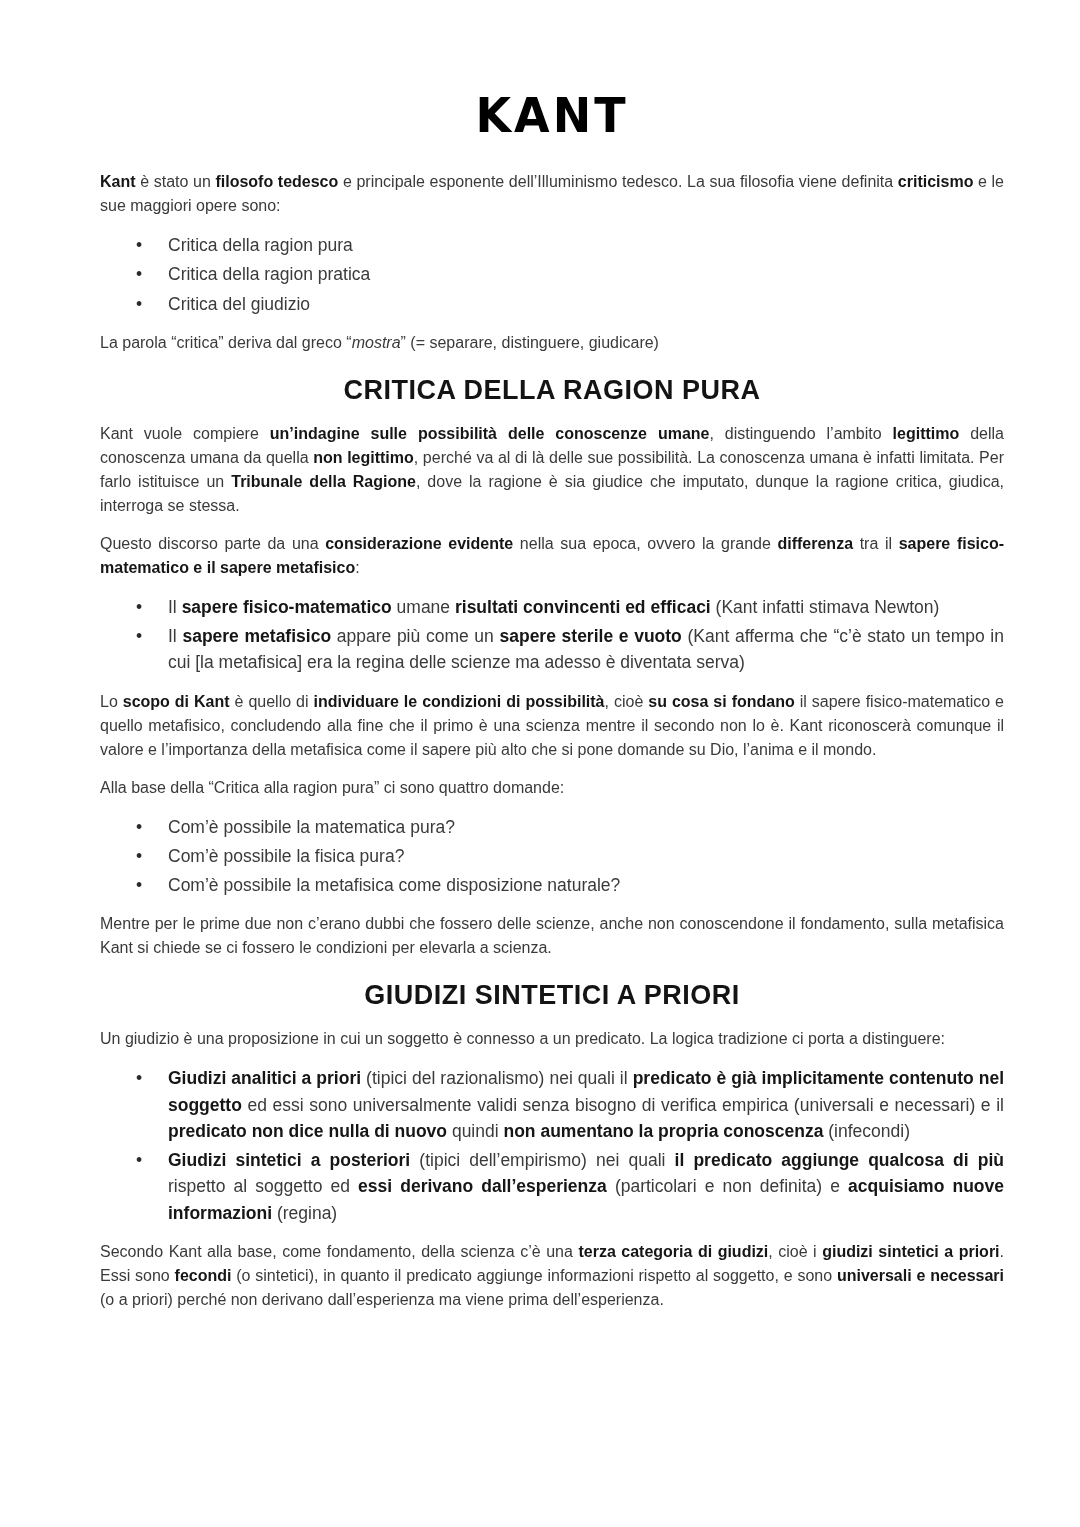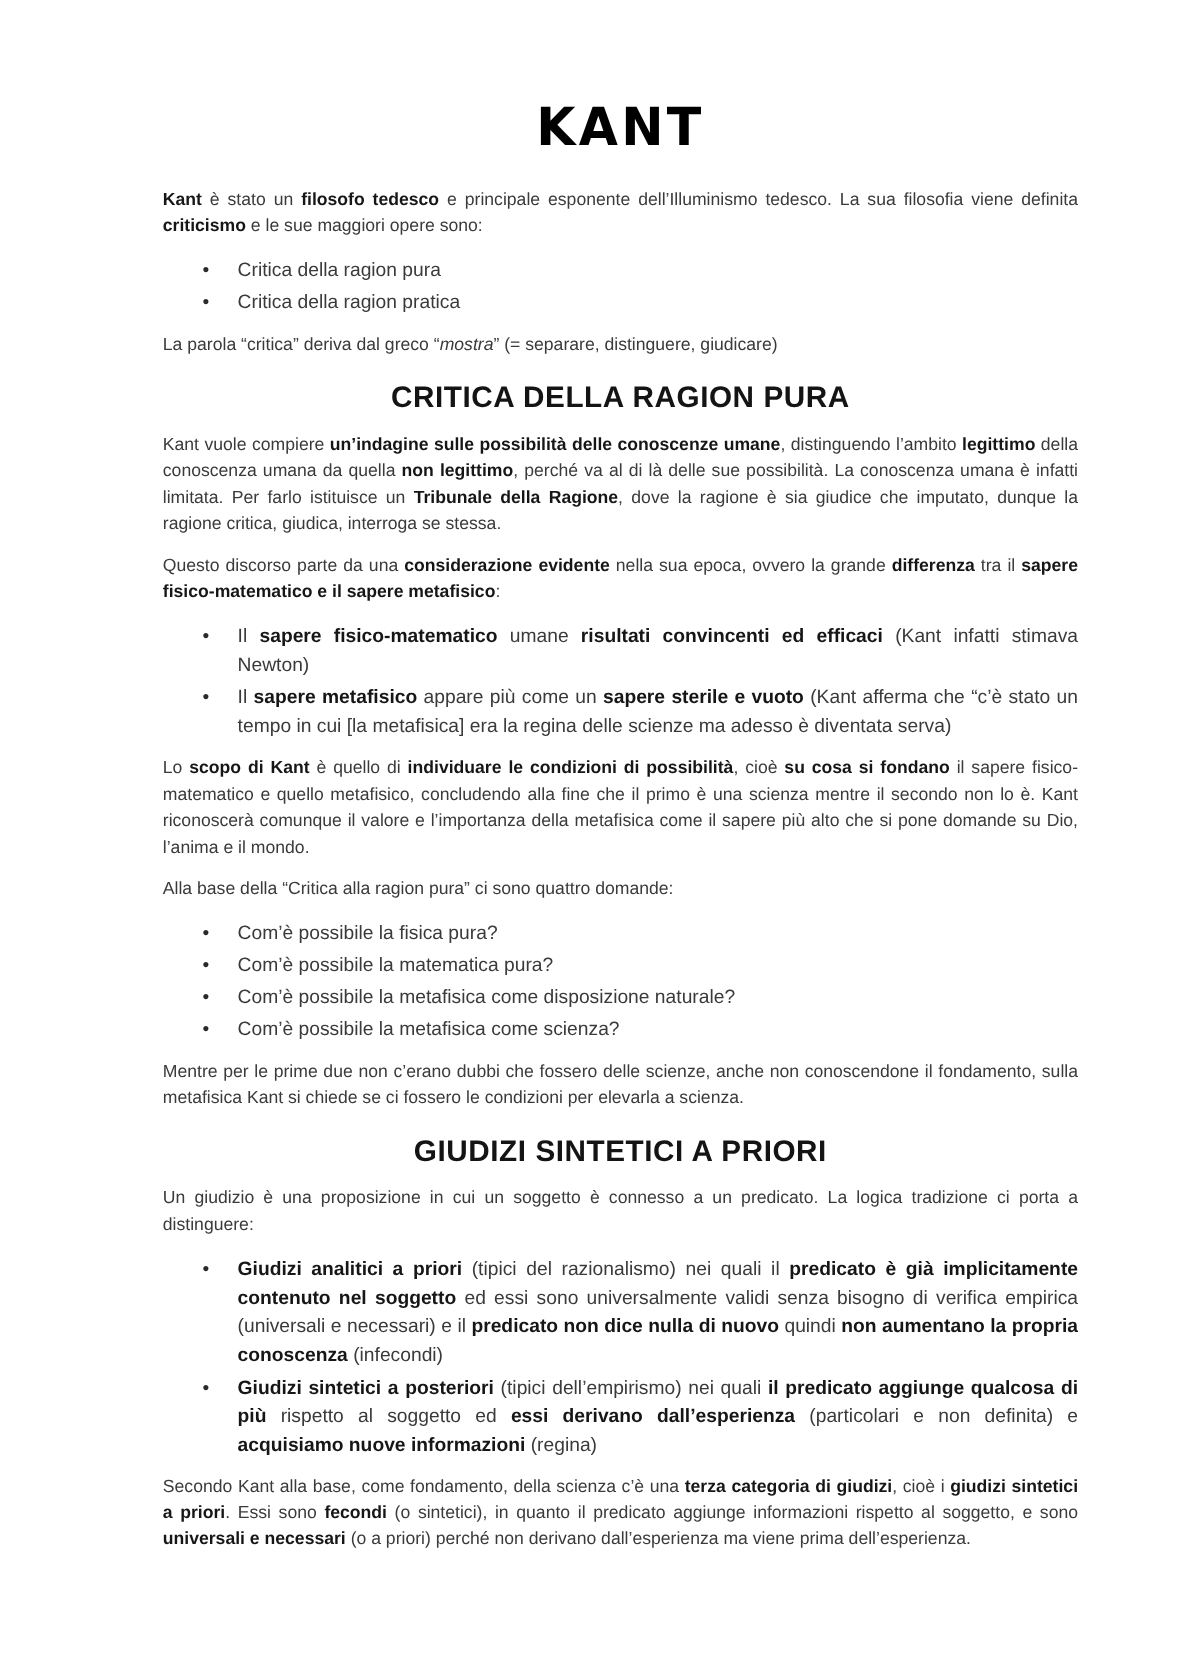--- a/index.html
+++ b/index.html
@@ -5,22 +5,21 @@
   * { margin: 0; padding: 0; box-sizing: border-box; }
   html, body { background: #ffffff; }
   body {
     width: 1080px;
     min-height: 1527px;
     margin: 0 auto;
     font-family: "Liberation Sans", "DejaVu Sans", sans-serif;
     color: #3a3a3a;
   }
   .page {
-    padding: 88px 100px 50px 100px;
-    margin-left: 48px;
+    padding: 88px 76px 50px 100px;
   }
   .doc-title {
     text-align: center;
     font-family: "DejaVu Sans", sans-serif;
     font-size: 46px;
     font-weight: 900;
     letter-spacing: 3px;
     color: #000000;
     margin-bottom: 28px;
     transform: scaleY(1.04);
@@ -67,44 +66,44 @@
 
 <div class="page">
 
   <h1 class="doc-title">KANT</h1>
 
   <p class="para"><span class="b">Kant</span><span> è stato un </span><span class="b">filosofo tedesco</span><span> e principale esponente dell’Illuminismo tedesco. La sua filosofia viene definita </span><span class="b">criticismo</span><span> e le sue maggiori opere sono:</span></p>
 
   <ul class="bullets">
     <li>Critica della ragion pura</li>
     <li>Critica della ragion pratica</li>
+    <li>Critica del giudizio</li>
   </ul>
 
   <p class="para"><span>La parola “critica” deriva dal greco “</span><span class="i">mostra</span><span>” (= separare, distinguere, giudicare)</span></p>
 
   <h2 class="section-heading">CRITICA DELLA RAGION PURA</h2>
 
   <p class="para"><span>Kant vuole compiere </span><span class="b">un’indagine sulle possibilità delle conoscenze umane</span><span>, distinguendo l’ambito </span><span class="b">legittimo</span><span> della conoscenza umana da quella </span><span class="b">non legittimo</span><span>, perché va al di là delle sue possibilità. La conoscenza umana è infatti limitata. Per farlo istituisce un </span><span class="b">Tribunale della Ragione</span><span>, dove la ragione è sia giudice che imputato, dunque la ragione critica, giudica, interroga se stessa.</span></p>
 
   <p class="para"><span>Questo discorso parte da una </span><span class="b">considerazione evidente</span><span> nella sua epoca, ovvero la grande </span><span class="b">differenza</span><span> tra il </span><span class="b">sapere fisico-matematico e il sapere metafisico</span><span>:</span></p>
 
   <ul class="bullets">
     <li><span>Il </span><span class="b">sapere fisico-matematico</span><span> umane </span><span class="b">risultati convincenti ed efficaci</span><span> (Kant infatti stimava Newton)</span></li>
     <li><span>Il </span><span class="b">sapere metafisico</span><span> appare più come un </span><span class="b">sapere sterile e vuoto</span><span> (Kant afferma che “c’è stato un tempo in cui [la metafisica] era la regina delle scienze ma adesso è diventata serva)</span></li>
   </ul>
 
   <p class="para"><span>Lo </span><span class="b">scopo di Kant</span><span> è quello di </span><span class="b">individuare le condizioni di possibilità</span><span>, cioè </span><span class="b">su cosa si fondano</span><span> il sapere fisico-matematico e quello metafisico, concludendo alla fine che il primo è una scienza mentre il secondo non lo è. Kant riconoscerà comunque il valore e l’importanza della metafisica come il sapere più alto che si pone domande su Dio, l’anima e il mondo.</span></p>
 
   <p class="para"><span>Alla base della “Critica alla ragion pura” ci sono quattro domande:</span></p>
 
   <ul class="bullets">
+    <li>Com’è possibile la matematica pura?</li>
     <li>Com’è possibile la fisica pura?</li>
-    <li>Com’è possibile la matematica pura?</li>
     <li>Com’è possibile la metafisica come disposizione naturale?</li>
-    <li>Com’è possibile la metafisica come scienza?</li>
   </ul>
 
   <p class="para"><span>Mentre per le prime due non c’erano dubbi che fossero delle scienze, anche non conoscendone il fondamento, sulla metafisica Kant si chiede se ci fossero le condizioni per elevarla a scienza.</span></p>
 
   <h2 class="section-heading">GIUDIZI SINTETICI A PRIORI</h2>
 
   <p class="para"><span>Un giudizio è una proposizione in cui un soggetto è connesso a un predicato. La logica tradizione ci porta a distinguere:</span></p>
 
   <ul class="bullets">
     <li><span class="b u">Giudizi analitici a priori</span><span> (tipici del razionalismo) nei quali il </span><span class="b">predicato è già implicitamente contenuto nel soggetto</span><span> ed essi sono universalmente validi senza bisogno di verifica empirica (universali e necessari) e il </span><span class="b">predicato non dice nulla di nuovo</span><span> quindi </span><span class="b">non aumentano la propria conoscenza</span><span> (infecondi)</span></li>

